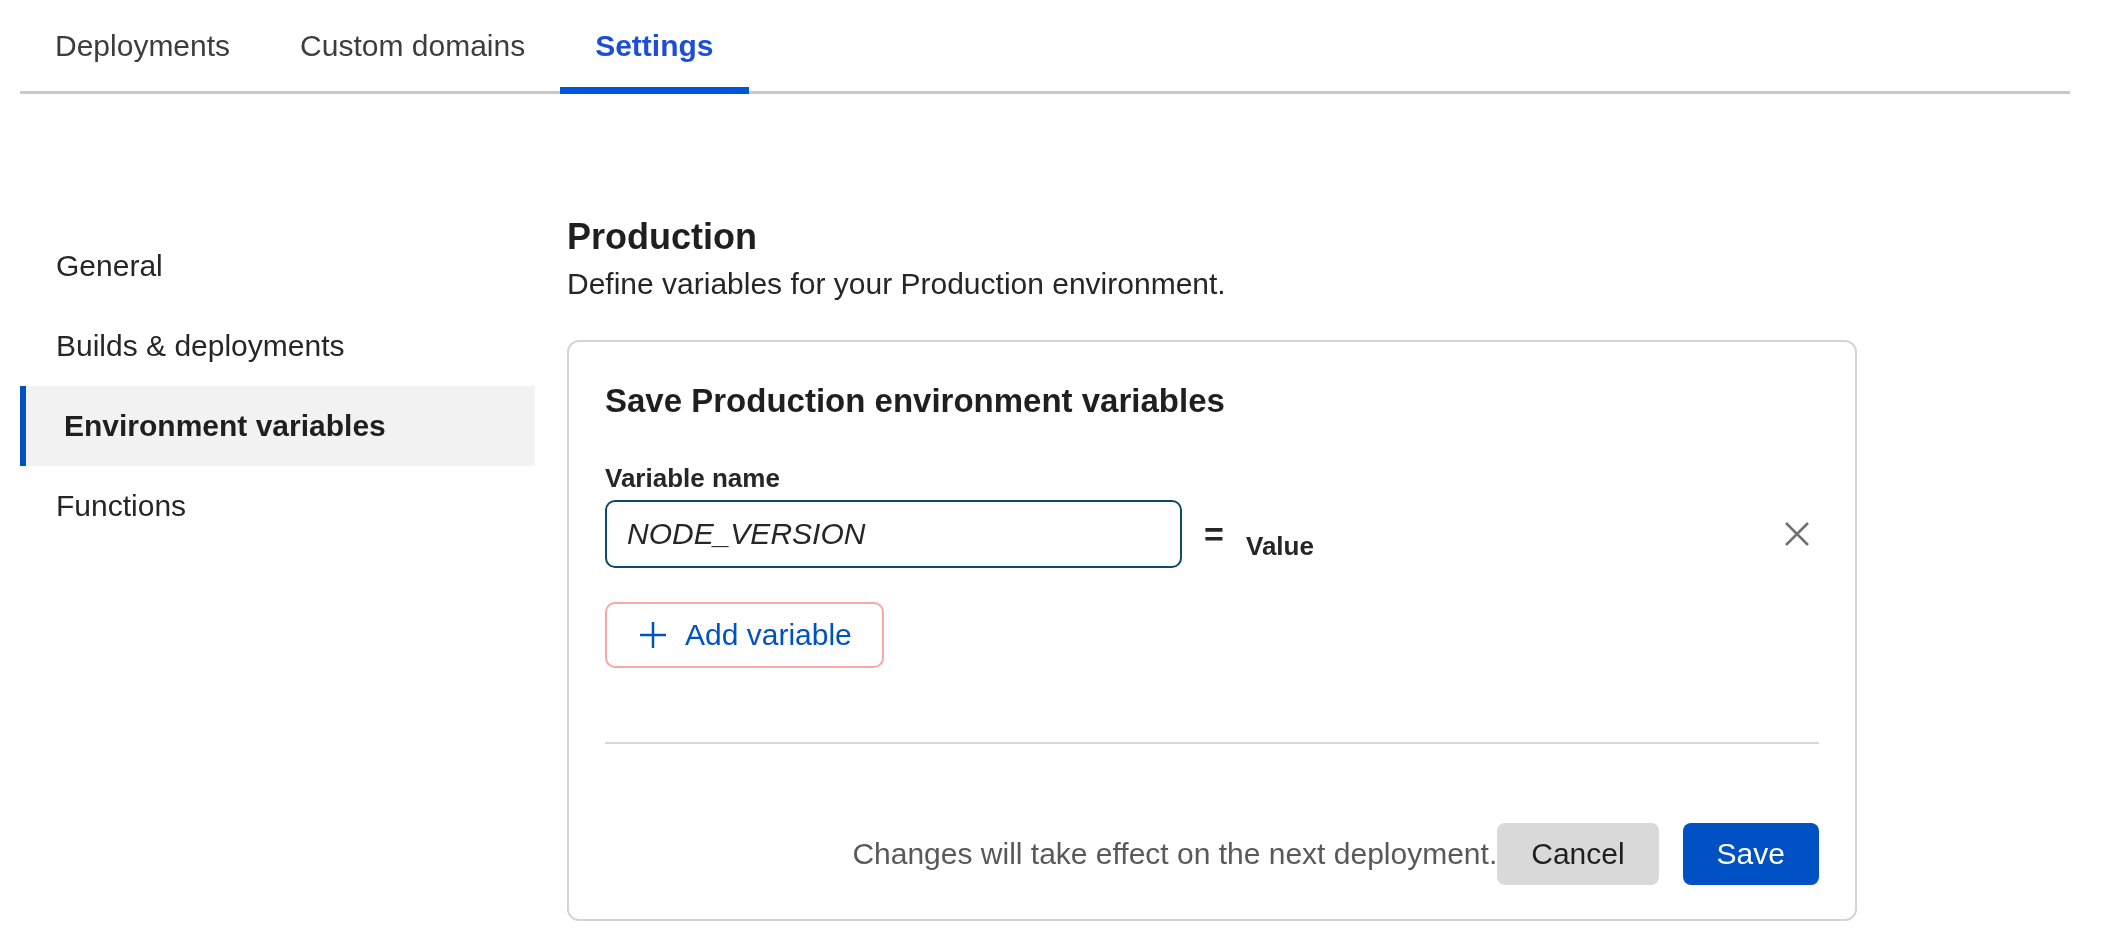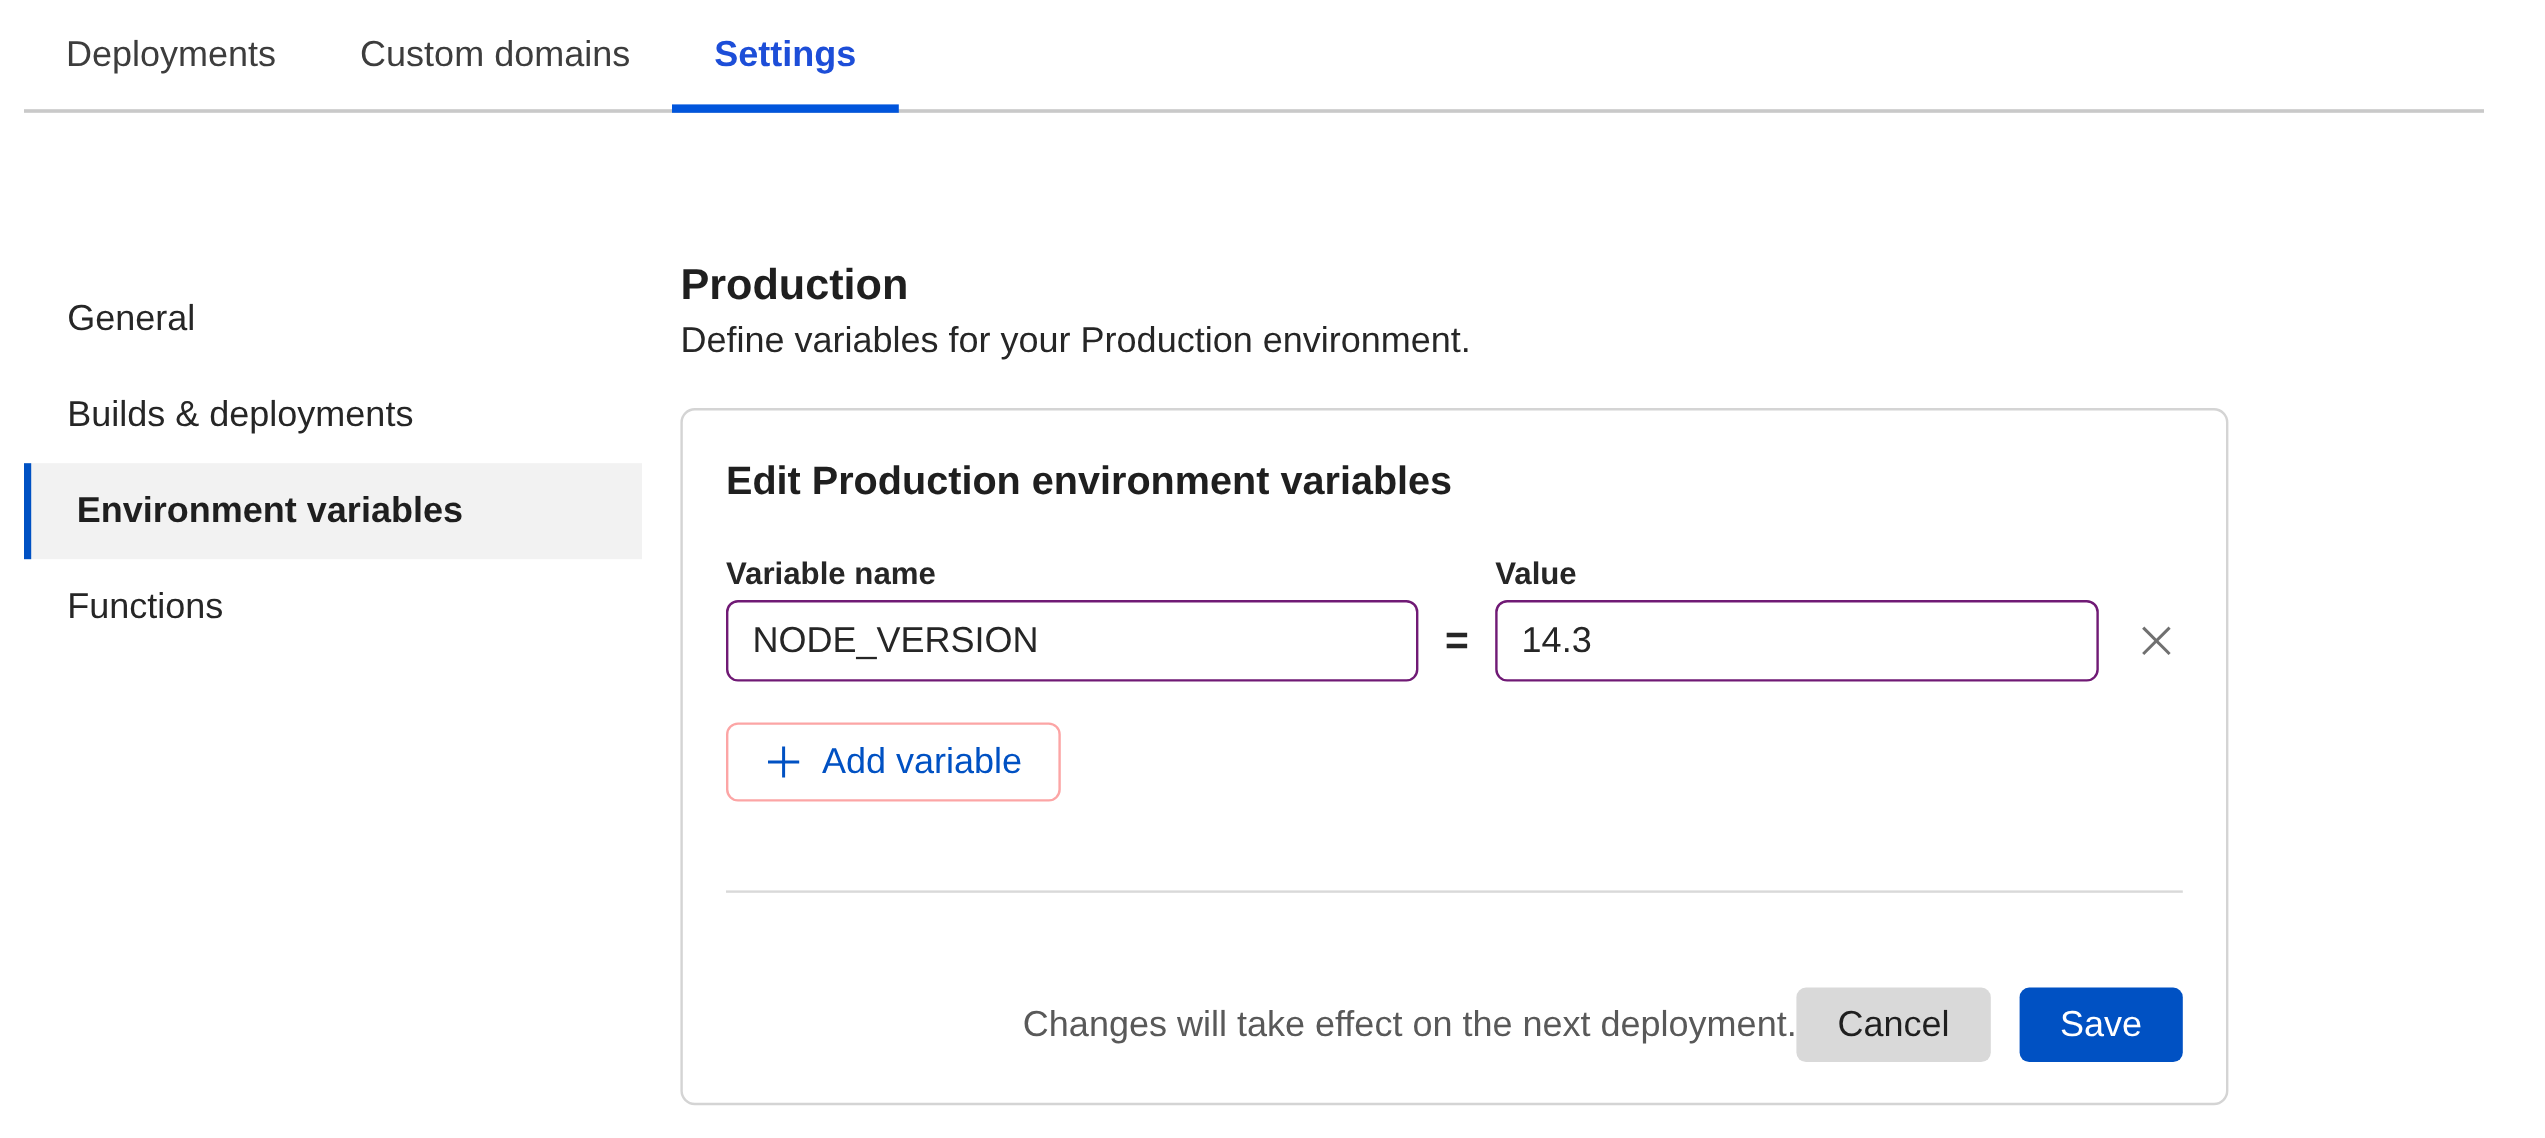--- a/index.html
+++ b/index.html
@@ -114,28 +114,29 @@
     display: block;
     font-size: 26px;
     line-height: 32px;
     font-weight: bold;
     color: #262626;
     margin-bottom: 6px;
   }
   .text-input {
     width: 100%;
     height: 68px;
-    border: 2px solid #701a75;
+    border: 2px solid #0c4a6e;
     border-radius: 10px;
     padding: 0 20px;
     font-size: 30px;
     font-family: "Liberation Sans", sans-serif;
     color: #262626;
     background: #ffffff;
     outline: none;
+    font-style: italic;
   }
   .equals-col {
     width: 64px;
     height: 68px;
     flex: none;
     display: flex;
     align-items: center;
     justify-content: center;
     font-size: 34px;
     font-weight: 600;
@@ -221,33 +222,32 @@
     <div class="side-item">Builds &amp; deployments</div>
     <div class="side-item active">Environment variables</div>
     <div class="side-item">Functions</div>
   </aside>
 
   <main class="main">
     <h1 class="page-heading">Production</h1>
     <p class="page-desc">Define variables for your Production environment.</p>
 
     <section class="card">
-      <h2 class="card-title">Edit Production environment variables</h2>
+      <h2 class="card-title">Save Production environment variables</h2>
 
       <div class="fields-row">
         <div class="field-col-name">
           <label class="field-label">Variable name</label>
           <input class="text-input" type="text" value="NODE_VERSION" style="">
         </div>
 
         <div class="equals-col">=</div>
 
         <div class="field-col-value">
           <label class="field-label">Value</label>
-          <input class="text-input" type="text" value="14.3" style="">
         </div>
 
         <button class="remove-btn">
           <span style="display:flex;">
             <svg width="32" height="32" viewBox="0 0 32 32">
               <line x1="5" y1="5" x2="27" y2="27" stroke="#707070" stroke-width="2.5"></line>
               <line x1="27" y1="5" x2="5" y2="27" stroke="#707070" stroke-width="2.5"></line>
             </svg>
           </span>
         </button>

